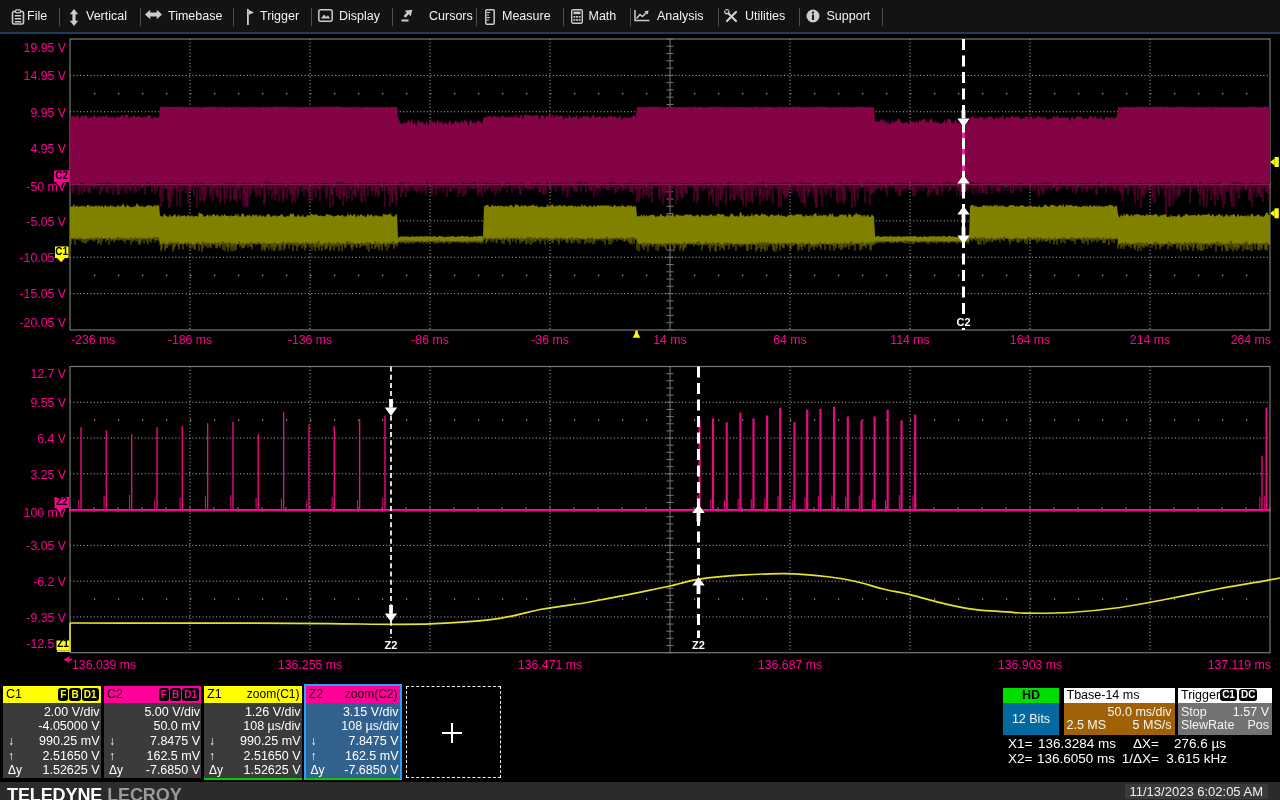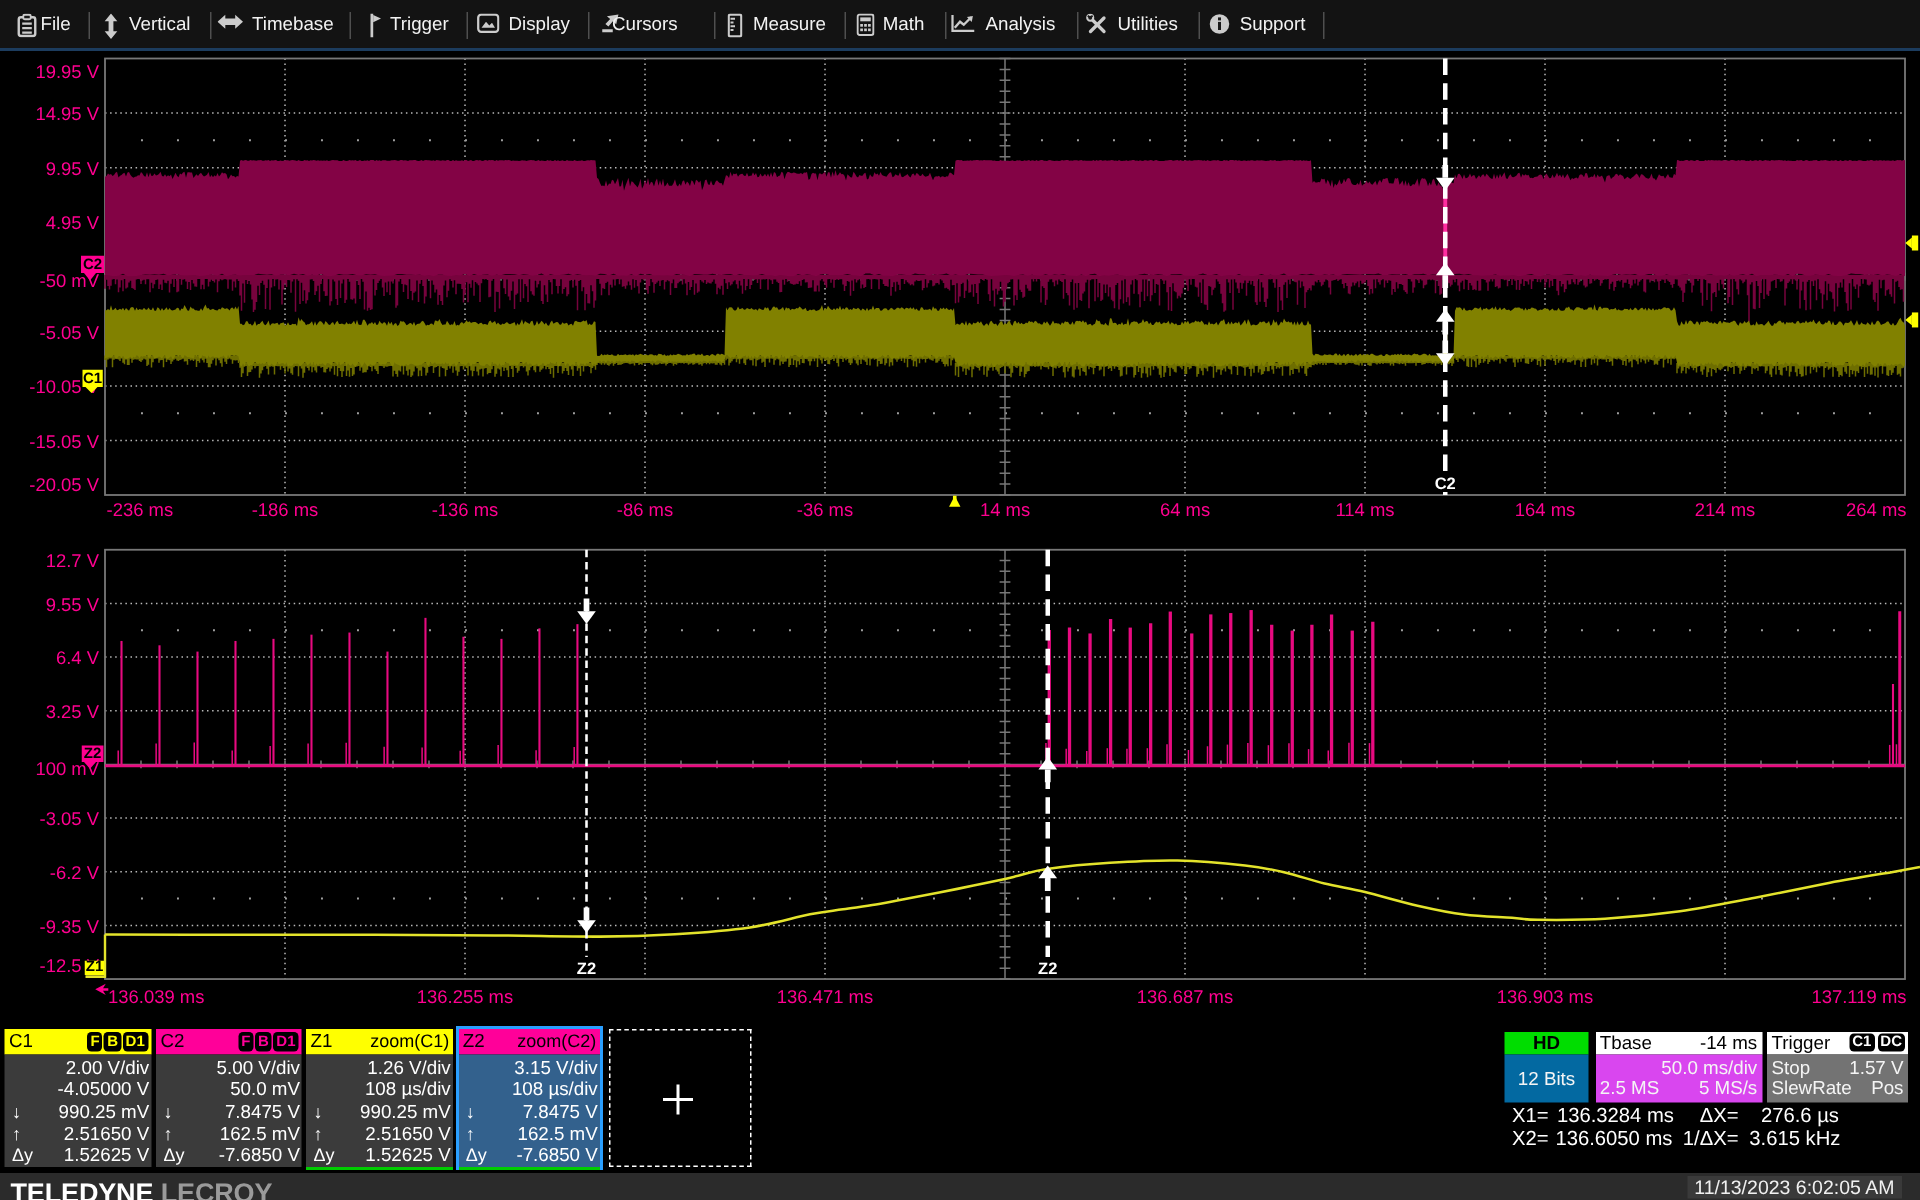--- a/index.html
+++ b/index.html
@@ -13,21 +13,21 @@
 .cname{font-size:12.5px}
 .zr{font-size:12px}
 .bwrap{display:flex;gap:1px}
 .fb{background:#000;border-radius:3px;font-size:10px;font-weight:bold;padding:0 2px;line-height:13px;display:block}
 .cbody{height:75px;padding:2.2px 1px 0 5px}
 .crow{display:flex;justify-content:space-between;font-size:12.5px;color:#ffffff;line-height:14.7px;height:14.7px}
 .sym{font-size:12px}
 .cbox5{position:absolute;left:405.5px;top:686px;width:95px;height:92px;border:1.7px dashed #fff;}
 .plus{position:absolute;background:#fff}
 .mbx{position:absolute;color:#f5f5f5}
-.mhdr{display:flex;justify-content:space-between;align-items:center;height:15px;padding:0 3px;color:#000;font-size:12.5px}
+.mhdr{display:flex;align-items:center;height:15px;padding:0 3px;color:#000;font-size:12.5px}
 .mbody{font-size:12.5px;line-height:13.2px;padding:3.5px 3px 0 3px}
 .r{display:flex;justify-content:space-between}
 .xrow{position:absolute;left:0;width:1280px;color:#fff;font-size:13.5px;height:15px}
 .xrow span{position:absolute;white-space:pre}
 #statusbar{position:absolute;left:0;top:782px;width:1280px;height:18px;background:#2b2b2b}
 #logo{position:absolute;left:7px;top:2.5px;font-size:18px;letter-spacing:-0.1px;color:#fff;font-weight:bold}
 #logo span{color:#9a9a9a;font-weight:bold}
 #dt{position:absolute;right:12px;top:1.5px;font-size:13px;color:#f0f0f0;background:#3a3a3a;padding:0 5px;height:15px;line-height:15px}
 </style></head><body>
 <div id="menubar">
@@ -71,21 +71,21 @@
       </svg>
     </div>
     <div class="mt" style="left:339px">Display</div>
     <div class="ms" style="left:392px"></div>
     <div class="mi" style="left:401px">
       <svg width="12" height="13" viewBox="0 0 12 13">
         <path d="M11.3 0.7 L9.8 7.2 L7.6 5.2 L4.6 8.7 L2.6 7 L5.8 3.6 L3.6 1.8 Z" fill="#cccccc"></path>
         <rect x="0.5" y="10.5" width="7" height="2" fill="#cccccc"></rect>
       </svg>
     </div>
-    <div class="mt" style="left:408px">Cursors</div>
+    <div class="mt" style="left:429px">Cursors</div>
     <div class="ms" style="left:475.5px"></div>
     <div class="mi" style="left:485px">
       <svg width="10" height="16" viewBox="0 0 10 16">
         <rect x="0.8" y="0.8" width="8.4" height="14.4" rx="1" fill="none" stroke="#cccccc" stroke-width="1.5"></rect>
         <path d="M2 3.5 h3 M2 6 h2 M2 8.5 h3 M2 11 h2" stroke="#cccccc" stroke-width="1.2"></path>
       </svg>
     </div>
     <div class="mt" style="left:502px">Measure</div>
     <div class="ms" style="left:562.5px"></div>
     <div class="mi" style="left:571px">
@@ -462,21 +462,21 @@
   <div class="mhdr" style="background:#00dd00;justify-content:center">
       <b>HD</b>
     </div>
   <div style="background:#0369a1;height:32.5px;text-align:center;font-size:12.5px;line-height:32px">12 Bits</div>
 </div>
 <div class="mbx" style="left:1063.5px;top:687.5px;width:111px">
   <div class="mhdr" style="background:#fff">
       <span>Tbase</span>
       <span>-14 ms</span>
     </div>
-  <div class="mbody" style="background:#d946ef;height:32.5px">
+  <div class="mbody" style="background:#a16207;height:32.5px">
     <div class="r">
         <span></span>
         <span>50.0 ms/div</span>
       </div>
     <div class="r">
         <span>2.5 MS</span>
         <span>5 MS/s</span>
       </div>
   </div>
 </div>

